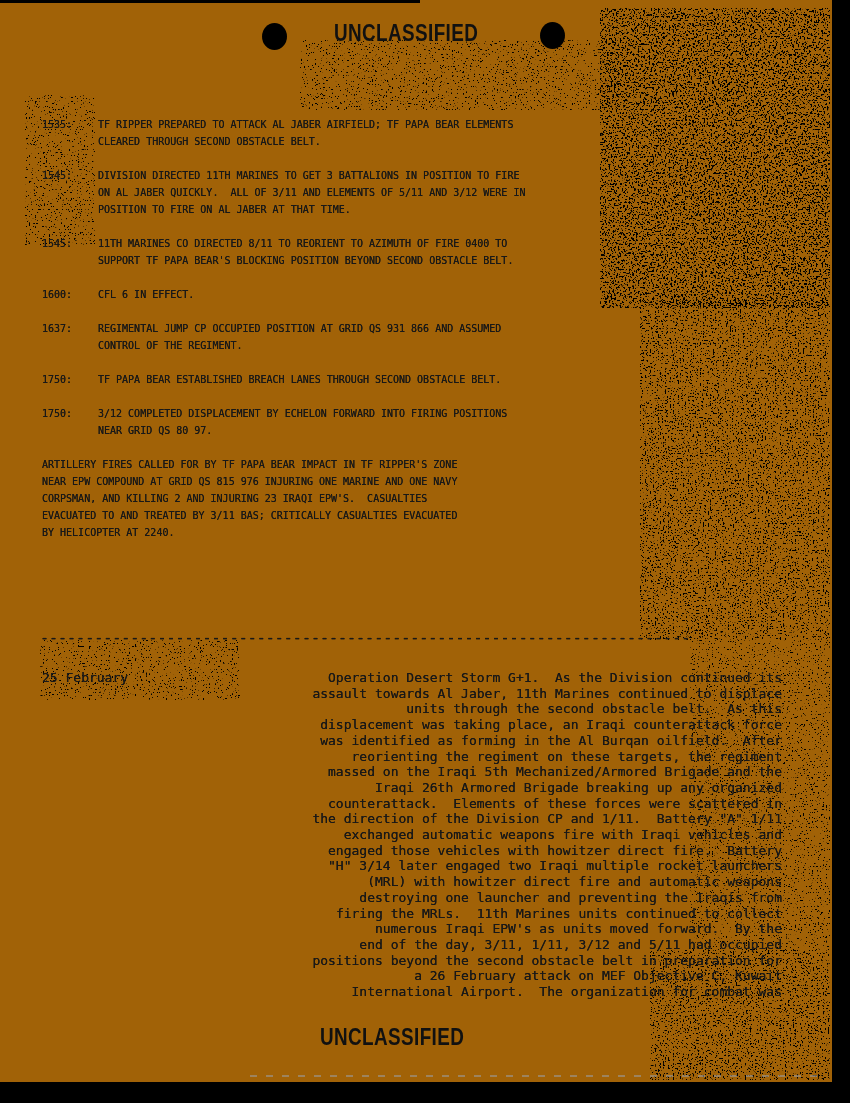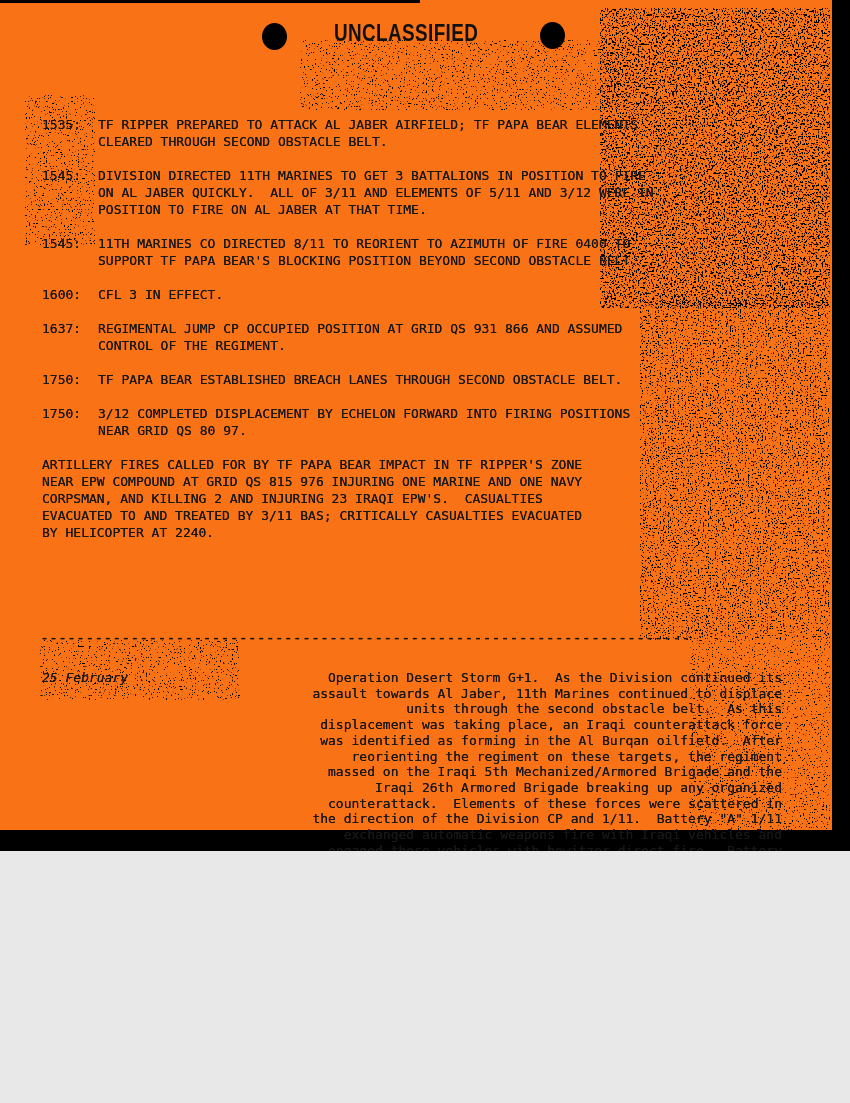--- a/index.html
+++ b/index.html
@@ -1,19 +1,19 @@
 <!DOCTYPE html>
 <html><head>
 <meta charset="utf-8">
 <style>
   html,body{margin:0;padding:0;background:#e8e8e8;}
   .page{
     position:relative;
-    width:850px;height:851px;
-    background:#f97316;
+    width:850px;height:1103px;
+    background:#a16207;
     overflow:hidden;
     font-family:"DejaVu Sans Mono","Liberation Mono",monospace;
     color:#181818;
   }
   
   .bar-top{position:absolute;top:0;left:0;width:420px;height:3px;background:#000;}
   .bar-right{position:absolute;top:0;right:0;width:18px;height:1103px;background:#000;}
   .bar-bottom{position:absolute;left:0;bottom:0;width:850px;height:21px;background:#000;}
   .streak{
     position:absolute;top:1075px;left:250px;width:575px;height:2px;
@@ -31,31 +31,31 @@
     position:absolute;
     font-family:"Liberation Sans","DejaVu Sans",sans-serif;
     font-weight:bold;font-size:23px;color:#111;
     transform:scaleX(.82);transform-origin:left center;
     letter-spacing:.5px;white-space:nowrap;
   }
   .classification.top{left:334px;top:20px;}
   .classification.bottom{left:320px;top:1024px;}
   
   .timeline{position:absolute;top:116px;left:42px;width:760px;}
-  .entry{display:flex;margin-bottom:17px;font-size:13px;line-height:17px;}
+  .entry{display:flex;margin-bottom:17px;font-size:10px;line-height:17px;}
   .entry .time{flex:0 0 56px;white-space:nowrap;}
   .entry .body{flex:1;white-space:pre-wrap;}
   .divider{
     position:absolute;top:630px;left:40px;
     font-size:15px;line-height:17px;white-space:pre;letter-spacing:0;
   }
   
   .narrative{position:absolute;top:670px;left:42px;width:740px;display:flex;
     font-size:13px;line-height:15.7px;}
-  .narrative .date{flex:0 0 140px;white-space:nowrap;font-style:italic;}
+  .narrative .date{flex:0 0 140px;white-space:nowrap;}
   .narrative .body{flex:1;white-space:pre-wrap;text-align:right;}
   .ink{text-shadow:0 0 .5px currentColor;}
 </style>
 </head>
 <body>
 
 <div class="page">
 
   <svg class="noise-layer" width="850" height="1103" aria-hidden="true">
     <defs>
@@ -106,21 +106,21 @@
 ON AL JABER QUICKLY.  ALL OF 3/11 AND ELEMENTS OF 5/11 AND 3/12 WERE IN
 POSITION TO FIRE ON AL JABER AT THAT TIME.</span>
     </div>
     <div class="entry">
       <span class="time">1545:</span>
       <span class="body">11TH MARINES CO DIRECTED 8/11 TO REORIENT TO AZIMUTH OF FIRE 0400 TO
 SUPPORT TF PAPA BEAR'S BLOCKING POSITION BEYOND SECOND OBSTACLE BELT.</span>
     </div>
     <div class="entry">
       <span class="time">1600:</span>
-      <span class="body">CFL 3 IN EFFECT.</span>
+      <span class="body">CFL 6 IN EFFECT.</span>
     </div>
     <div class="entry">
       <span class="time">1637:</span>
       <span class="body">REGIMENTAL JUMP CP OCCUPIED POSITION AT GRID QS 931 866 AND ASSUMED
 CONTROL OF THE REGIMENT.</span>
     </div>
     <div class="entry">
       <span class="time">1750:</span>
       <span class="body">TF PAPA BEAR ESTABLISHED BREACH LANES THROUGH SECOND OBSTACLE BELT.</span>
     </div>

